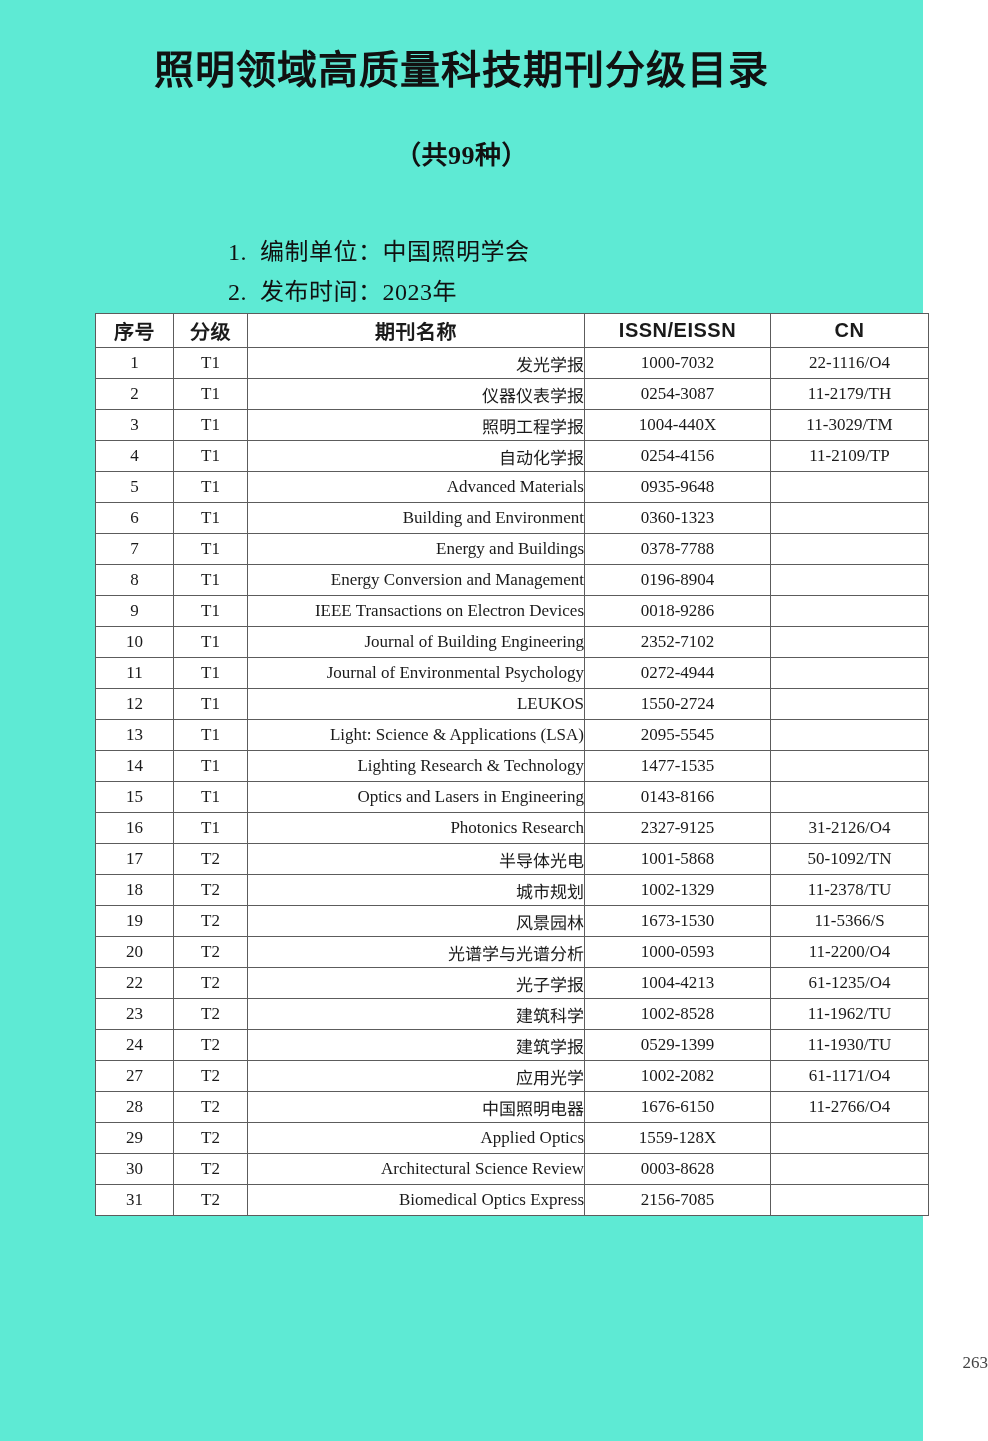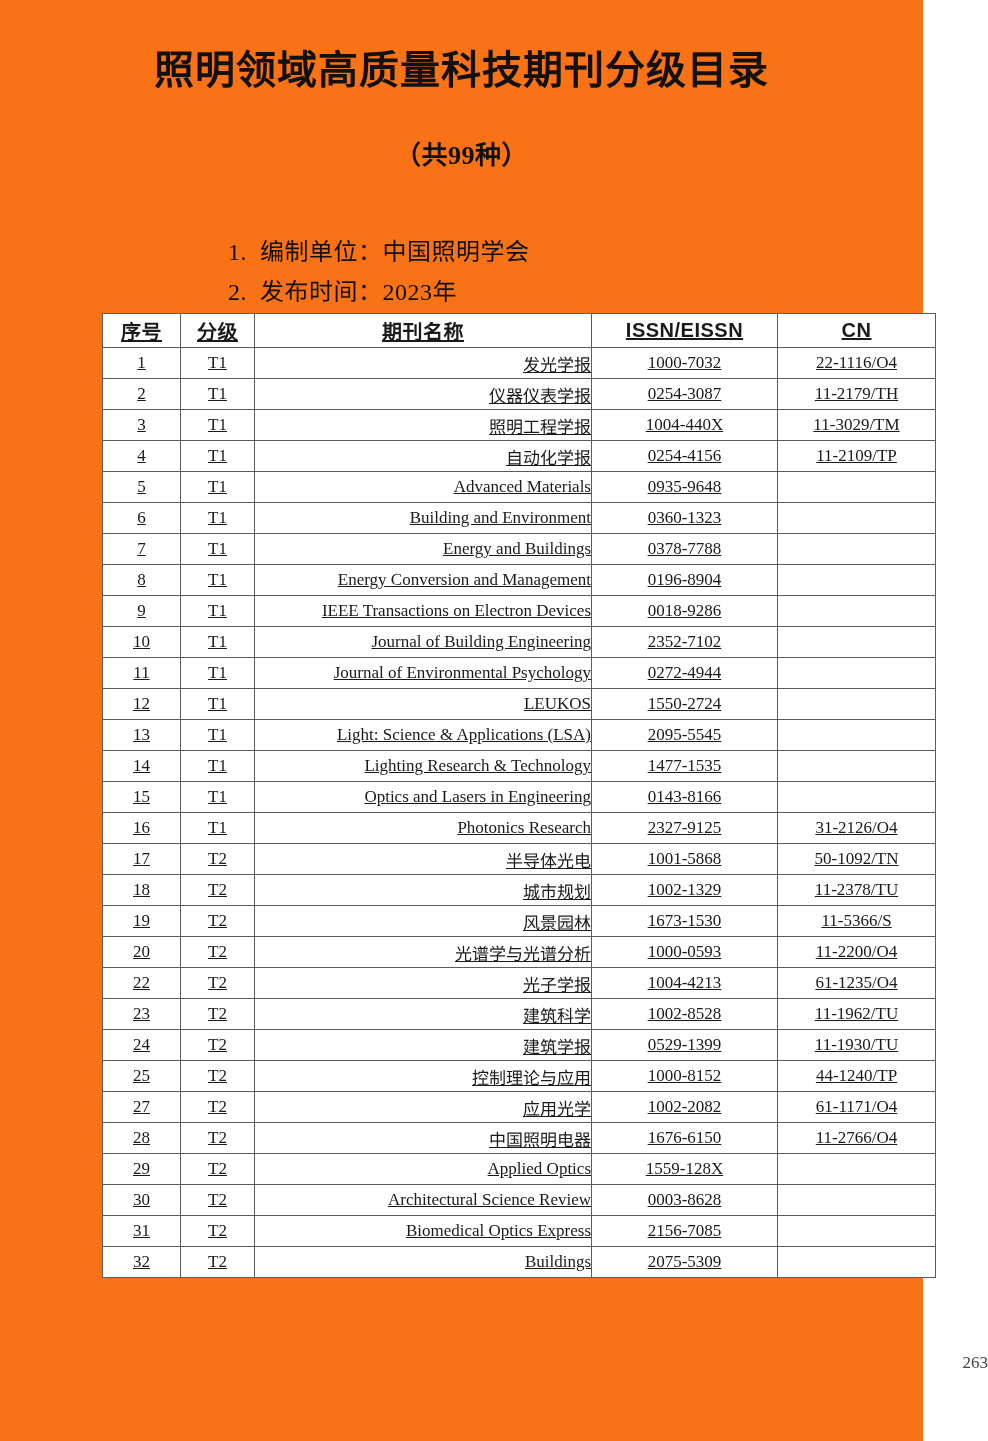--- a/index.html
+++ b/index.html
@@ -15,21 +15,21 @@
     font-family: "Liberation Serif", "DejaVu Serif", serif;
     color: #1a1a1a;
     overflow: hidden;
   }
 
   .page {
     width: 923px;
     height: 1441px;
     box-sizing: border-box;
     position: relative;
-    background: #f97316;
+    background: #5eead4;
   }
 
   
   .doc-title {
     text-align: center;
     font-family: "Liberation Serif", "DejaVu Serif", serif;
     font-weight: bold;
     font-size: 40px;
     letter-spacing: 1px;
     margin: 0;
@@ -63,24 +63,23 @@
     white-space: nowrap;
   }
   .meta-num {
     display: inline-block;
     min-width: 32px;
   }
 
   
   .table-wrap {
     position: absolute;
-    left: 102px;
+    left: 95px;
     top: 313px;
     width: 833px;
-    text-decoration: underline;
   }
   table.journal-table {
     border-collapse: collapse;
     width: 833px;
     table-layout: fixed;
     background: #ffffff;
   }
   table.journal-table th,
   table.journal-table td {
     border: 1px solid #5c5c5c;
@@ -330,27 +329,20 @@
             <td class="cell-cn">11-1962/TU</td>
           </tr>
           <tr>
             <td class="cell-no">24</td>
             <td class="cell-tier">T2</td>
             <td class="cell-name">建筑学报</td>
             <td class="cell-issn">0529-1399</td>
             <td class="cell-cn">11-1930/TU</td>
           </tr>
           <tr>
-            <td class="cell-no">25</td>
-            <td class="cell-tier">T2</td>
-            <td class="cell-name">控制理论与应用</td>
-            <td class="cell-issn">1000-8152</td>
-            <td class="cell-cn">44-1240/TP</td>
-          </tr>
-          <tr>
             <td class="cell-no">27</td>
             <td class="cell-tier">T2</td>
             <td class="cell-name">应用光学</td>
             <td class="cell-issn">1002-2082</td>
             <td class="cell-cn">61-1171/O4</td>
           </tr>
           <tr>
             <td class="cell-no">28</td>
             <td class="cell-tier">T2</td>
             <td class="cell-name">中国照明电器</td>
@@ -371,26 +363,19 @@
             <td class="cell-issn">0003-8628</td>
             <td class="cell-cn"></td>
           </tr>
           <tr>
             <td class="cell-no">31</td>
             <td class="cell-tier">T2</td>
             <td class="cell-name">Biomedical Optics Express</td>
             <td class="cell-issn">2156-7085</td>
             <td class="cell-cn"></td>
           </tr>
-          <tr>
-            <td class="cell-no">32</td>
-            <td class="cell-tier">T2</td>
-            <td class="cell-name">Buildings</td>
-            <td class="cell-issn">2075-5309</td>
-            <td class="cell-cn"></td>
-          </tr>
         </tbody>
     </table>
   </div>
 
   <div class="page-footer">263</div>
 
 </div>
 
 </body></html>

